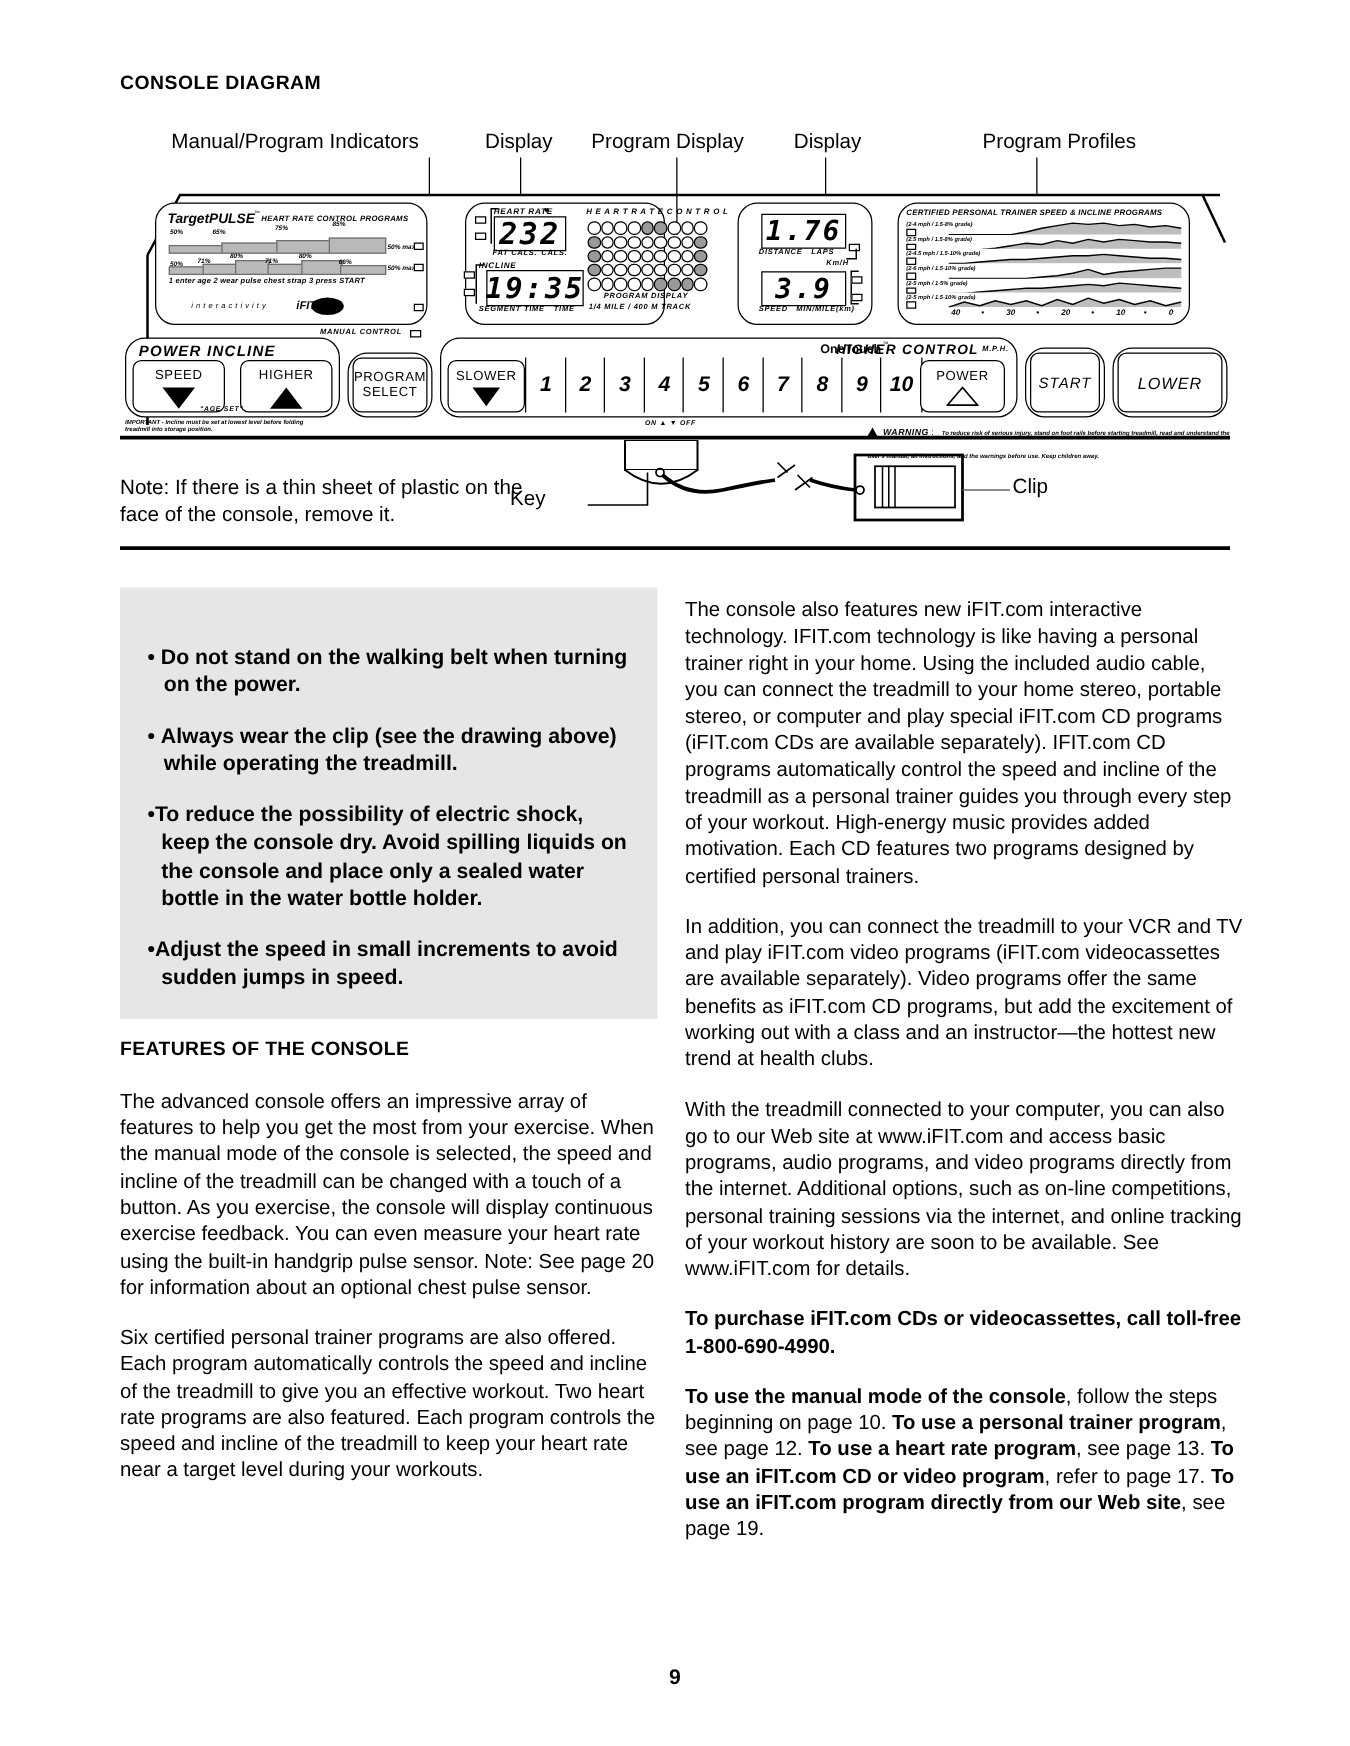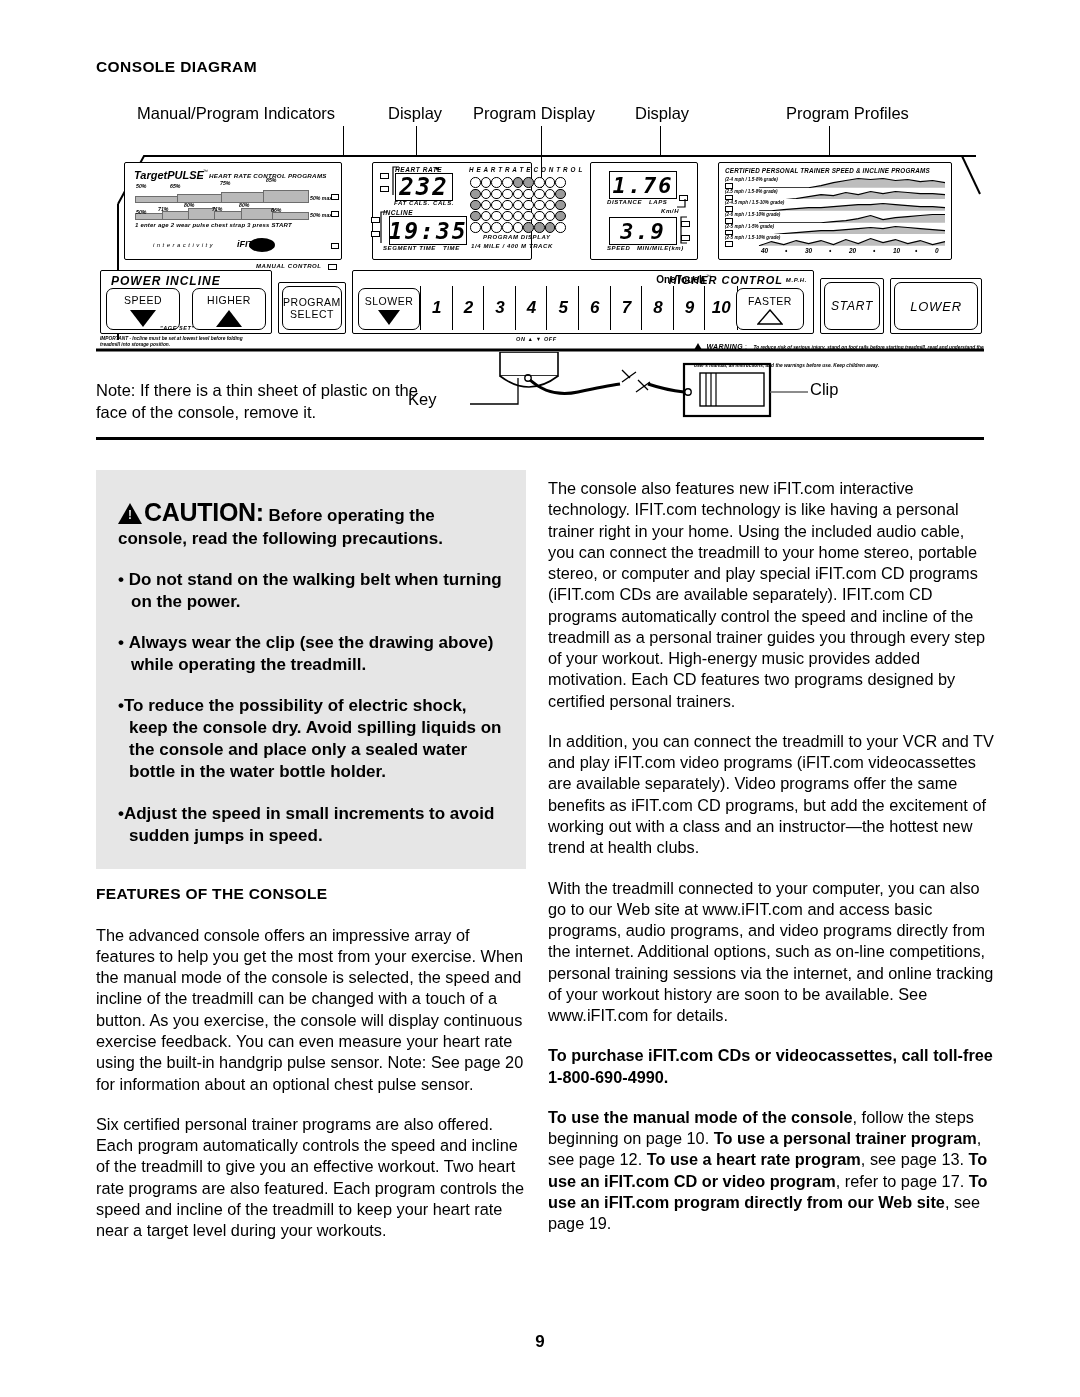--- a/index.html
+++ b/index.html
@@ -16,21 +16,21 @@
   }
   #console-diagram-title{position:absolute;left:96px;top:58px;}
 
   
   .callout{position:absolute;font-size:16.5px;white-space:nowrap;}
   .leader{position:absolute;width:1px;background:#000;}
 
   
   #console{position:absolute;left:96px;top:142px;width:888px;height:225px;}
   .cpanel{position:absolute;border:1.6px solid #000;background:#fff;}
-  .rnd{border-radius:2px;}
+  .rnd{border-radius:16px;}
   .lbl{position:absolute;font-style:italic;font-weight:bold;letter-spacing:.6px;white-space:nowrap;}
 
   
   .lcd{
     position:absolute;border:1.4px solid #000;background:#fff;
     font-family:"DejaVu Sans Mono", monospace;font-weight:bold;font-style:italic;
     display:flex;align-items:center;justify-content:center;
     letter-spacing:2px;
   }
   .indic{position:absolute;border:1.2px solid #000;background:#fff;}
@@ -397,21 +397,21 @@
         </div>
         <div style="position: absolute; top: 0px; height: 44px; width: 31.6px; left: 252.8px; border-left: 1.4px solid rgb(0, 0, 0); display: flex; align-items: center; justify-content: center;">
           <span class="btn-num">9</span>
         </div>
         <div style="position: absolute; top: 0px; height: 44px; width: 31.6px; left: 284.4px; border-left: 1.4px solid rgb(0, 0, 0); border-right: 1.4px solid rgb(0, 0, 0); display: flex; align-items: center; justify-content: center;">
           <span class="btn-num">10</span>
         </div>
       </div>
 
     <div class="btn" style="left:640px;top:146px;width:66px;height:40px;flex-direction:column;">
-      <span class="btn-label" style="margin-top:1px;">FASTER</span>
+      <span class="btn-label" style="margin-top:1px;">POWER</span>
       <svg width="26" height="16" style="margin-top:2px;">
         <path d="M13 1 L25 15 L1 15 Z" fill="none" stroke="#000" stroke-width="1.4"></path>
       </svg>
     </div>
 
     <div class="cpanel rnd" style="left:724px;top:136px;width:62px;height:54px;"></div>
     <div class="btn" style="left:728px;top:140px;width:54px;height:46px;">
       <span style="font-size:12px;font-style:italic;letter-spacing:.8px;">START</span>
     </div>
     <div class="cpanel rnd" style="left:794px;top:136px;width:90px;height:54px;"></div>
@@ -456,24 +456,20 @@
     <div style="position:absolute;left:340px;top:28px;font-size:16.5px;">Clip</div>
   </div>
 
   <div id="note">Note: If there is a thin sheet of plastic on the face of the console, remove it.</div>
 
   <div id="divider"></div>
 
   <div id="col-left">
 
     <div class="caution-box">
-      <div class="caution-head">
-        <span class="warn-tri"></span><span class="big">CAUTION</span><span class="big">:</span>
-        <span>Before operating the console, read the following precautions.</span>
-      </div>
 
       <div class="cbullet">•&nbsp;<span>Do not stand on the walking belt when turning on the power.</span></div>
       <div class="cbullet">•&nbsp;<span>Always wear the clip (see the drawing above) while operating the treadmill.</span></div>
       <div class="cbullet tight">•<span>To reduce the possibility of electric shock, keep the console dry. Avoid spilling liquids on the console and place only a sealed water bottle in the water bottle holder.</span></div>
       <div class="cbullet tight">•<span>Adjust the speed in small increments to avoid sudden jumps in speed.</span></div>
     </div>
 
     <h2 class="features">FEATURES OF THE CONSOLE</h2>
     <p class="body first">The advanced console offers an impressive array of features to help you get the most from your exercise. When the manual mode of the console is selected, the speed and incline of the treadmill can be changed with a touch of a button. As you exercise, the console will display continuous exercise feedback. You can even measure your heart rate using the built-in handgrip pulse sensor. Note: See page 20 for information about an optional chest pulse sensor.</p>
     <p class="body">Six certified personal trainer programs are also offered. Each program automatically controls the speed and incline of the treadmill to give you an effective workout. Two heart rate programs are also featured. Each program controls the speed and incline of the treadmill to keep your heart rate near a target level during your workouts.</p>

